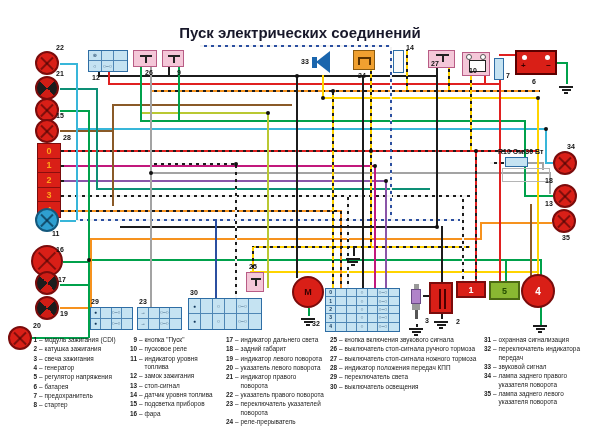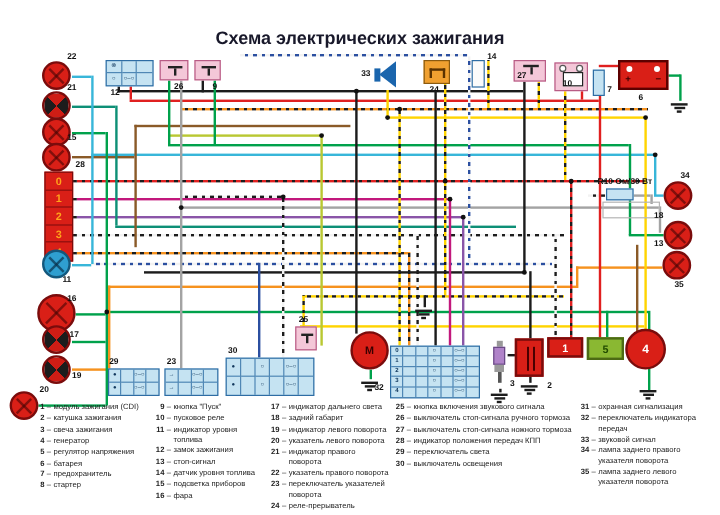--- a/index.html
+++ b/index.html
@@ -44,21 +44,21 @@
   .leg-num{min-width:13px;text-align:right;flex:none;font-weight:bold;}
   .leg-dash{margin:0 2px;flex:none;}
   .leg-text{flex:1;}
   .grayframe{position:absolute;border:1px solid #b5b5b5;box-sizing:border-box;}
 </style>
 </head>
 <body>
 
 <div class="canvas">
 
-  <div class="title">Схема электрических зажигания</div>
+  <div class="title">Пуск электрических соединений</div>
 
   <div id="wires">
       <div class="wire" style="left: 499px; top: 54px; width: 18px; height: 2px; background: rgb(224, 32, 32);"></div>
       <div class="wire" style="left: 557px; top: 62px; width: 10px; height: 2px; background: rgb(0, 161, 75);"></div>
       <div class="wire" style="left: 98px; top: 75px; width: 338px; height: 2px; background: rgb(28, 28, 28);"></div>
       <div class="wire" style="left: 108px; top: 83px; width: 391px; height: 2px; background: rgb(224, 32, 32);"></div>
       <div class="wire" style="left: 150px; top: 90px; width: 390px; height: 2px; background: repeating-linear-gradient(90deg, rgb(246, 146, 30) 0px, rgb(246, 146, 30) 4px, rgb(28, 28, 28) 4px, rgb(28, 28, 28) 7px);"></div>
       <div class="wire" style="left: 322px; top: 97px; width: 215px; height: 2px; background: rgb(255, 212, 0);"></div>
       <div class="wire" style="left: 112px; top: 104px; width: 180px; height: 2px; background: rgb(138, 90, 40);"></div>
       <div class="wire" style="left: 140px; top: 112px; width: 127px; height: 2px; background: rgb(185, 200, 50);"></div>

